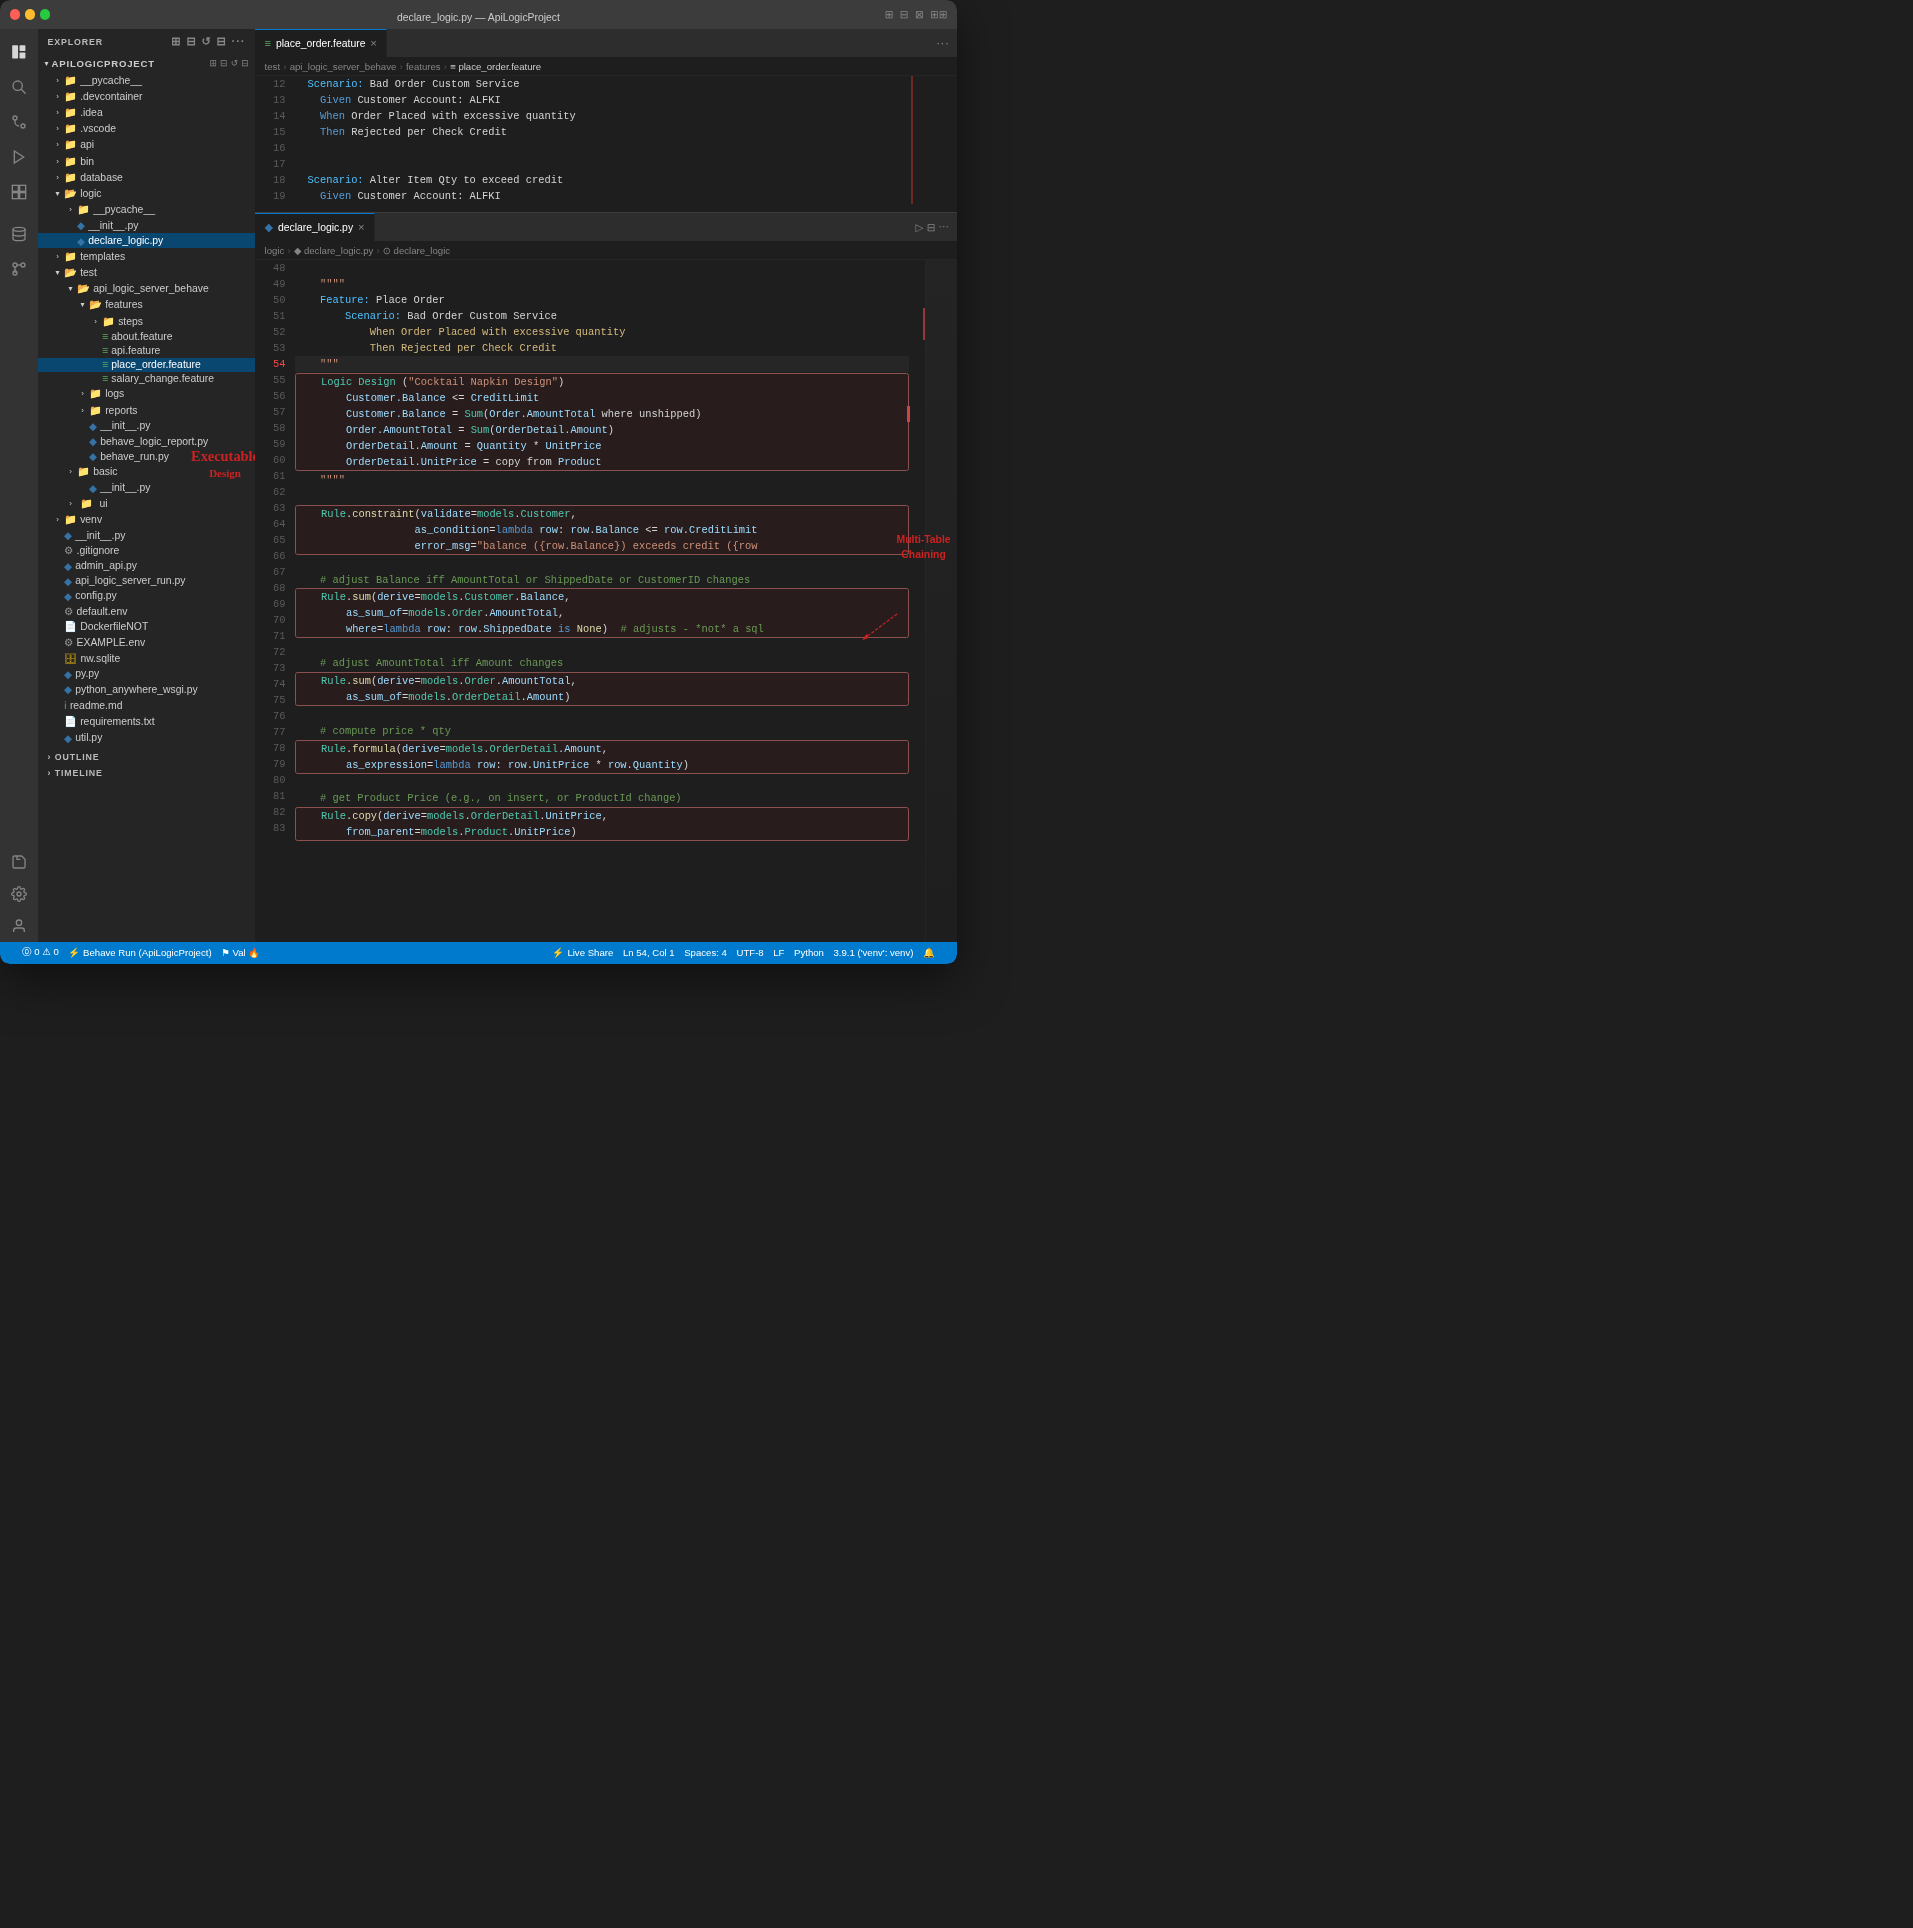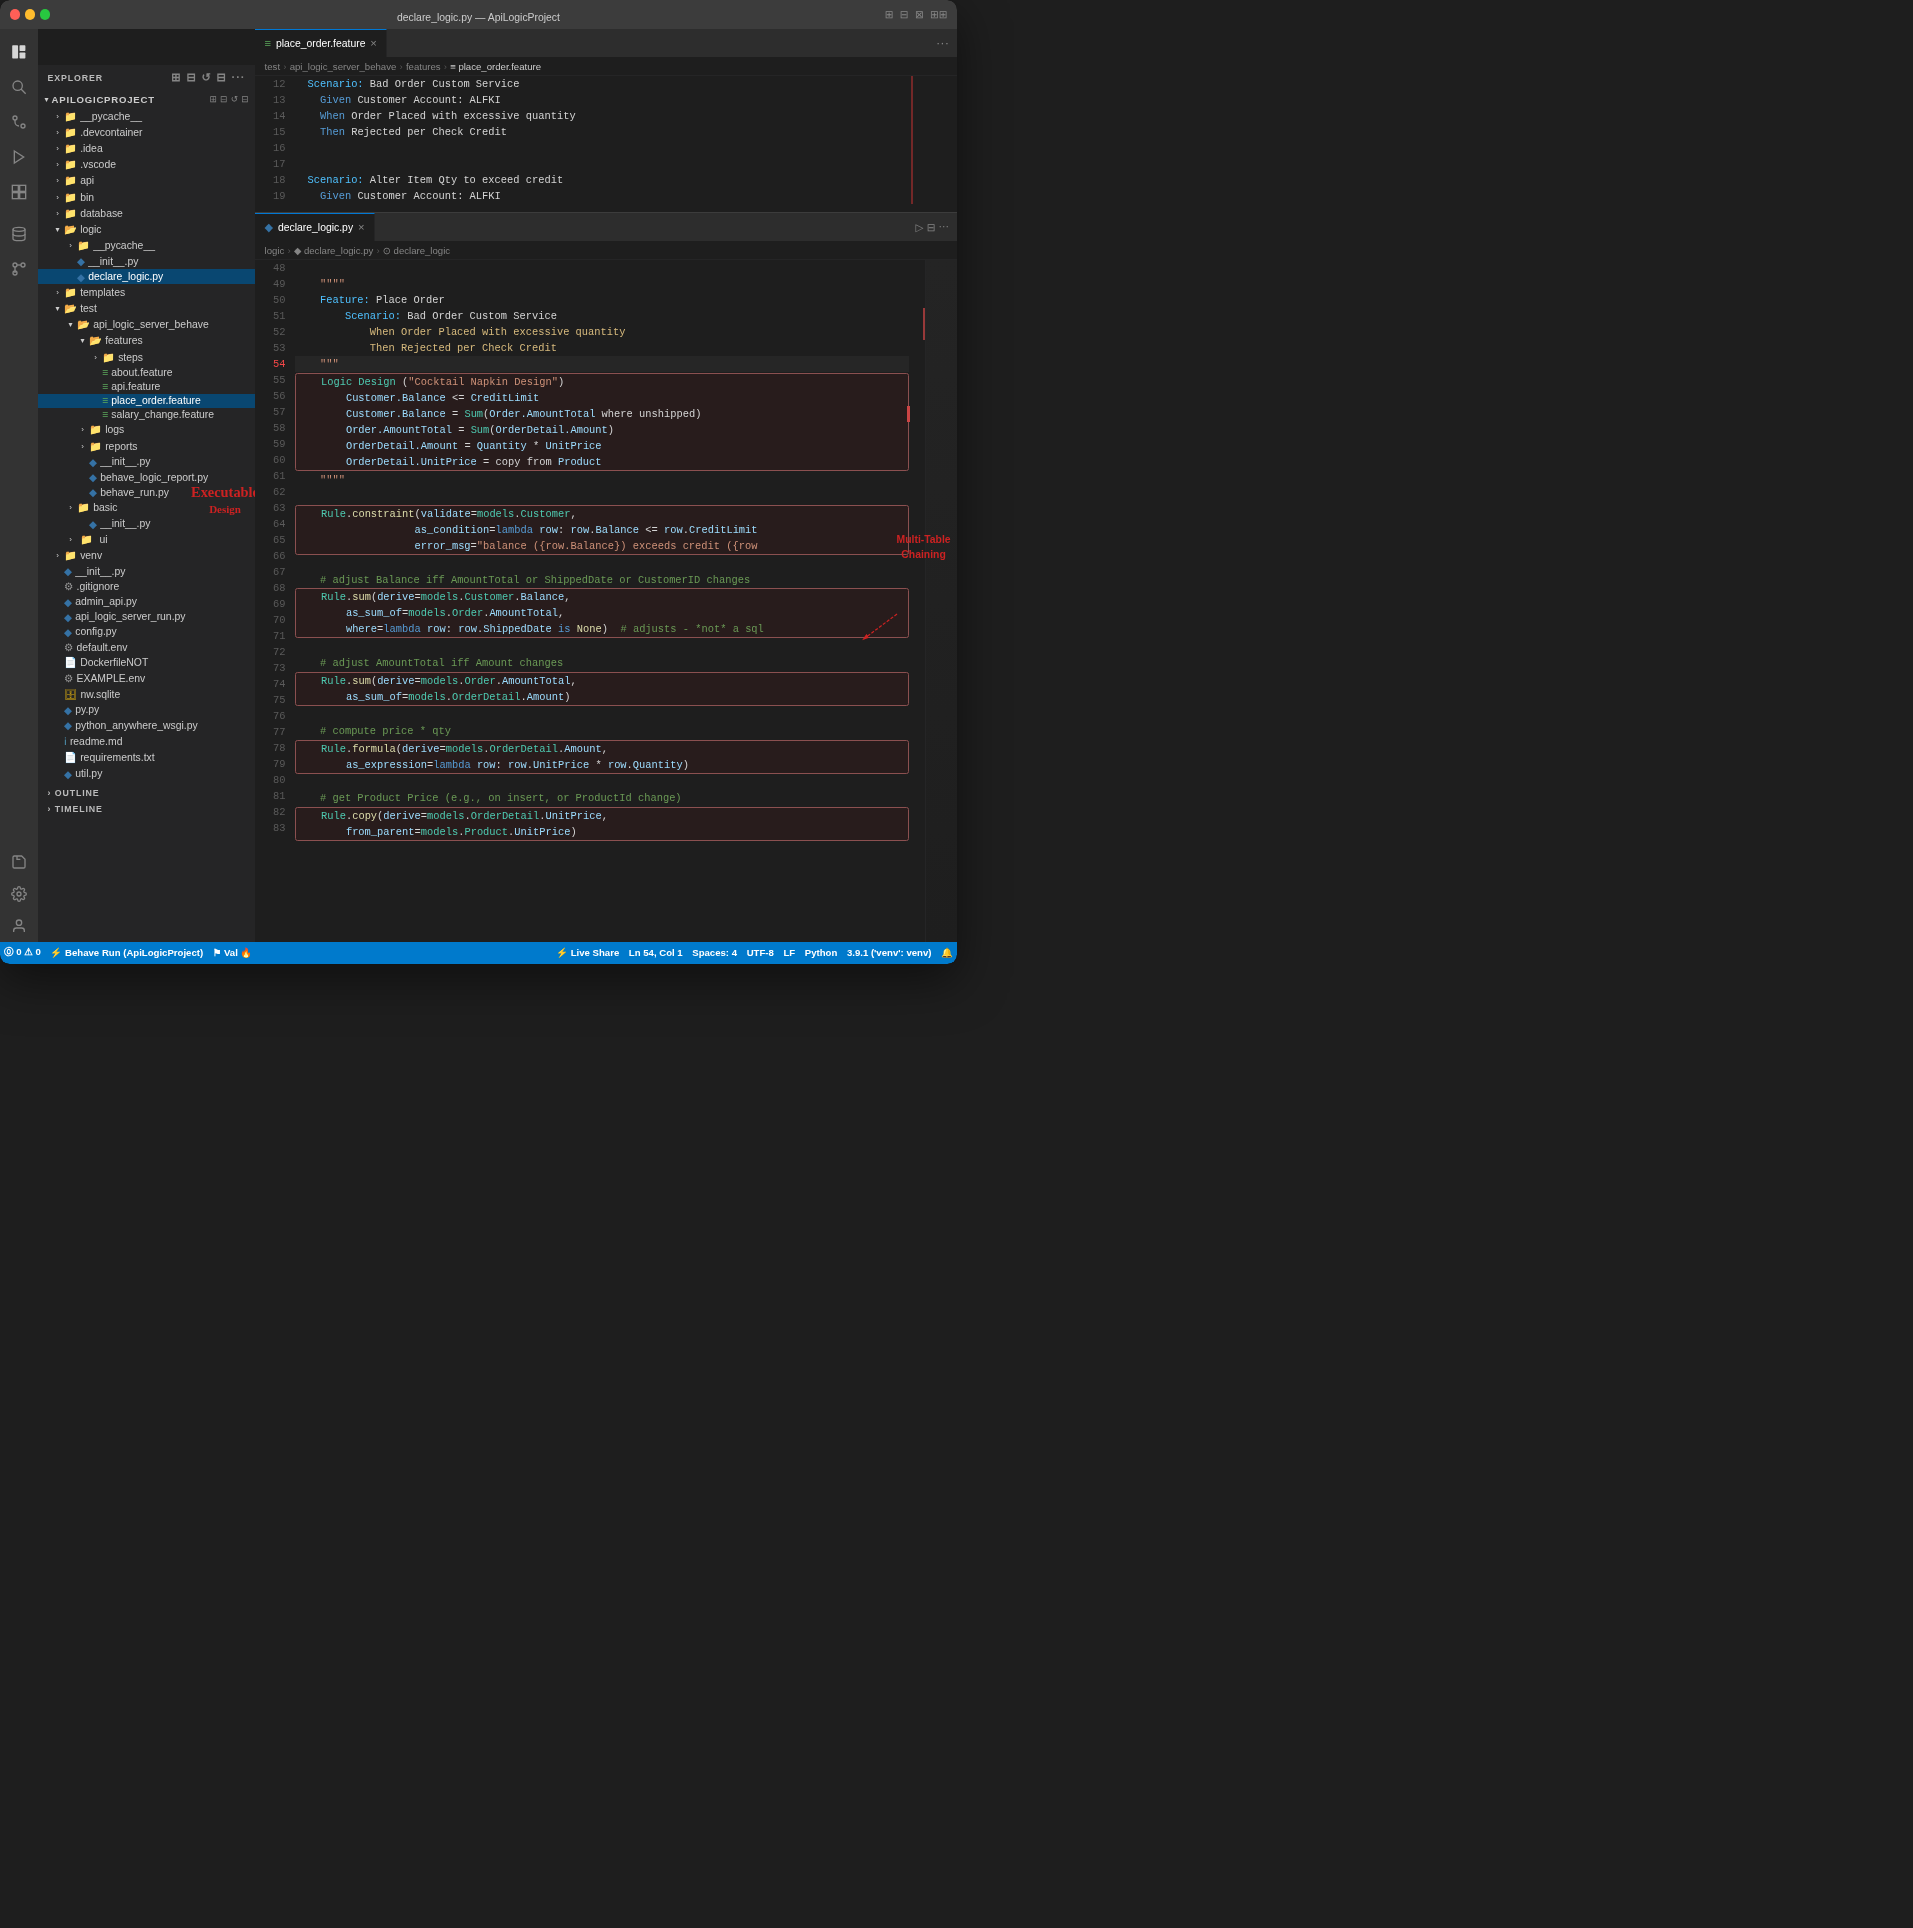--- a/index.html
+++ b/index.html
@@ -81,21 +81,20 @@
       color: #ffffff;
     }
 
     
     .sidebar {
       width: 217px;
       background: #252526;
       overflow-y: auto;
       overflow-x: hidden;
       flex-shrink: 0;
-      margin-top: 36px;
     }
     .sidebar-header {
       padding: 6.4px 9.6px;
       color: #bbbbbb;
       font-size: 8.8px;
       font-weight: 600;
       letter-spacing: 0.1em;
       text-transform: uppercase;
       display: flex;
       align-items: center;
@@ -249,25 +248,24 @@
     .orange { color: #d7ba7d; }
     .param { color: #9cdcfe; }
     .plain { color: #d4d4d4; }
 
     
     .status-bar {
       height: 22.5px;
       background: #007acc;
       display: flex;
       align-items: center;
-      padding: 0 4px;
+      padding: 0 22px;
       font-size: 9.6px;
       color: #ffffff;
       gap: 9.6px;
-      font-weight: bold;
     }
     .status-left { display: flex; gap: 9.6px; align-items: center; }
     .status-right { margin-left: auto; display: flex; gap: 9.6px; align-items: center; }
     .status-item { white-space: nowrap; }
 
     
     .sidebar::-webkit-scrollbar { width: 4.8px; }
     .sidebar::-webkit-scrollbar-track { background: transparent; }
     .sidebar::-webkit-scrollbar-thumb { background: #424242; }
     .code-editor::-webkit-scrollbar { width: 8px; height: 8px; }

